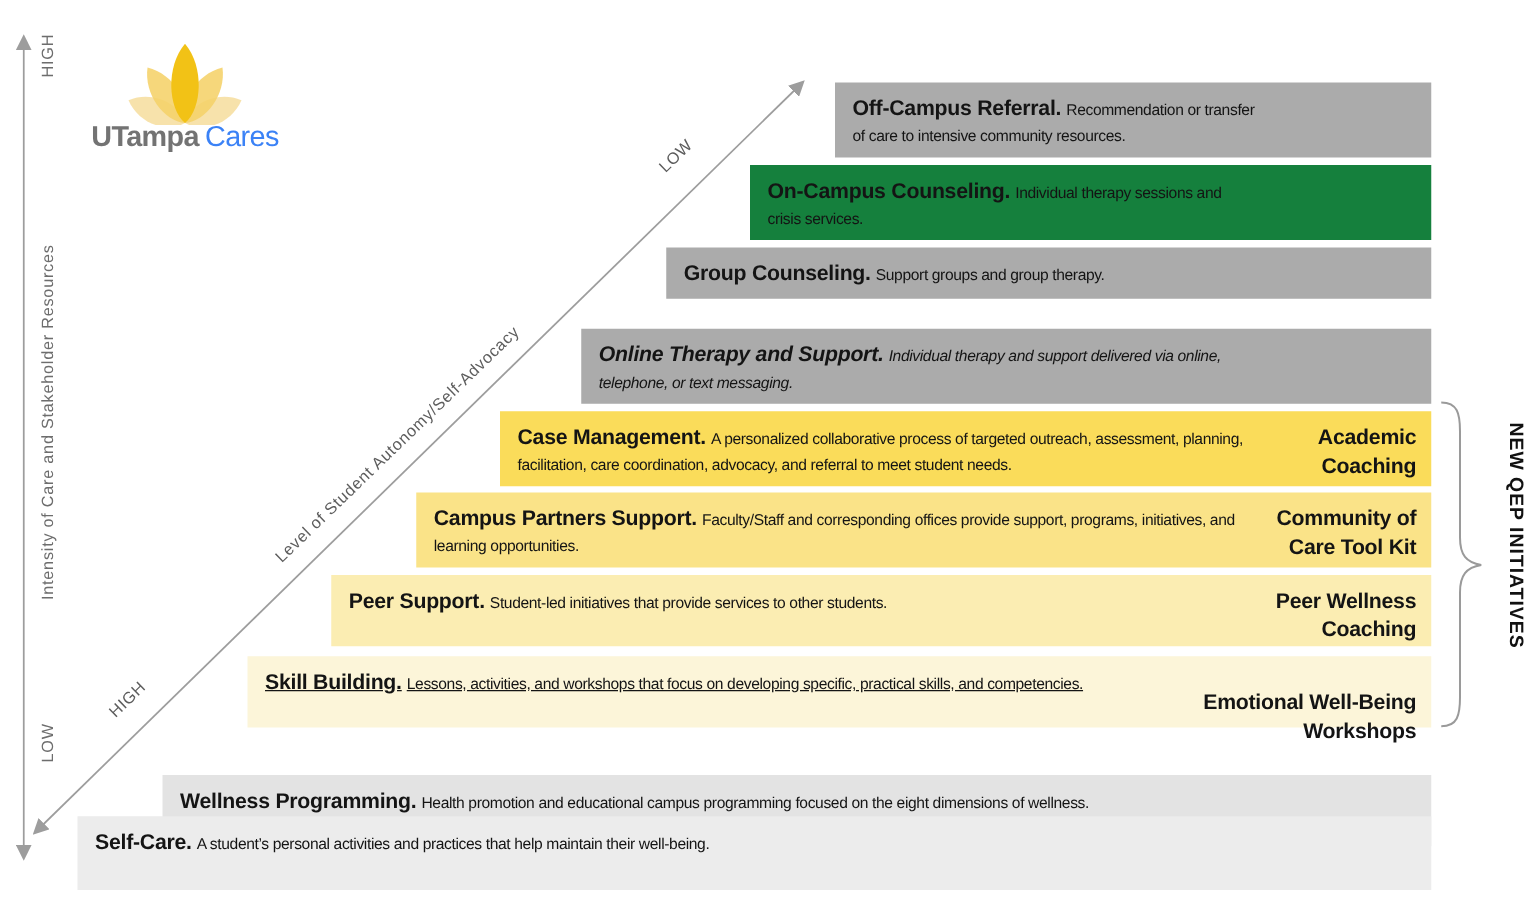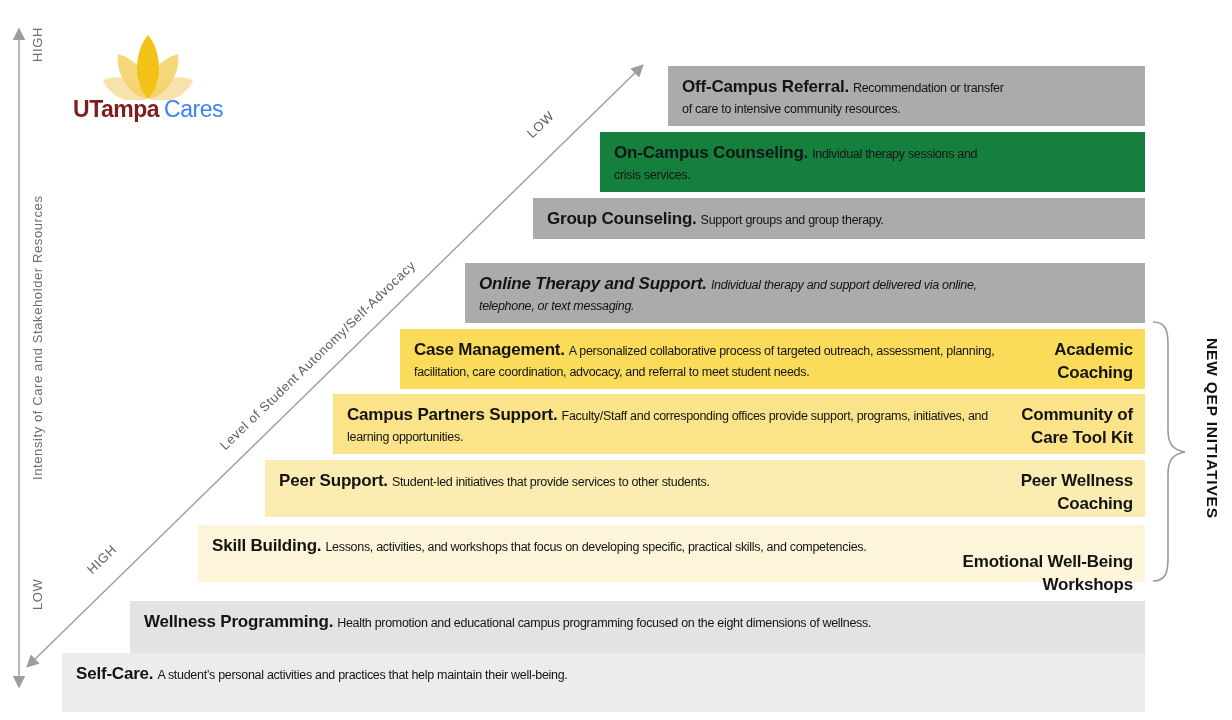--- a/index.html
+++ b/index.html
@@ -24,21 +24,21 @@
   #d-high{left:84px;top:566px;}
   #d-low{left:524px;top:130px;}
   #d-axis-label{left:217px;top:442px;}
   
   #logo{position:absolute;left:68px;top:22px;width:160px;z-index:2;}
   #logo-flower{display:block;margin:0 auto;}
   #logo-text{
     text-align:center;font-size:23px;letter-spacing:-0.5px;margin-top:-4px;
     white-space:nowrap;
   }
-  #logo-text .brand-bold{font-weight:bold;color:#7f1d1d;}
+  #logo-text .brand-bold{font-weight:bold;color:#737373;}
   #logo-text .brand-accent{color:#3b82f6;font-weight:400;margin-left:5px;}
   
   .row{
     position:absolute;right:87px;box-sizing:border-box;
     padding:10px 14px 0 14px;z-index:3;
   }
   .row-text{display:block;}
   .row-title{font-weight:bold;font-size:17px;letter-spacing:-0.2px;line-height:22px;}
   .row-desc{font-size:12.5px;letter-spacing:-0.3px;line-height:21px;margin-left:4px;}
   .nowrap .row-text{white-space:nowrap;}
@@ -46,22 +46,22 @@
     position:absolute;top:9px;right:12px;text-align:right;
     font-weight:bold;font-size:17px;letter-spacing:-0.2px;line-height:23px;
   }
   .r1 {left:668px;top:66px; height:60px;background:#ababab;}
   .r2 {left:600px;top:132px;height:60px;background:#15803d;}
   .r3 {left:533px;top:198px;height:41px;background:#ababab;}
   .r4 {left:465px;top:263px;height:60px;background:#ababab;font-style:italic;}
   .r5 {left:400px;top:329px;height:60px;background:#fadc5a;}
   .r6 {left:333px;top:394px;height:60px;background:#fae388;}
   .r7 {left:265px;top:460px;height:57px;background:#fbedb2;}
-  .r8 {left:198px;top:525px;height:57px;background:#fcf5d9;}
-  .r9 {left:130px;top:601px;height:57px;background:#e3e3e3;}
+  .r8 {left:198px;top:525px;height:57px;background:#fcf5d9;text-decoration:underline;}
+  .r9 {left:130px;top:620px;height:57px;background:#e3e3e3;}
   .r10{left:62px; top:653px;height:59px;background:#ececec;}
   .r1 .row-text{max-width:332px;}
   .r2 .row-text{max-width:392px;}
   .r4 .row-text{max-width:548px;}
   .r5 .row-text{max-width:628px;}
   .r6 .row-text{max-width:655px;}
   .r5 .right-label{width:95px;}
   .r6 .right-label{width:125px;}
   .r7 .right-label{width:125px;}
   .r8 .right-label{width:175px;margin-top:16px;}

